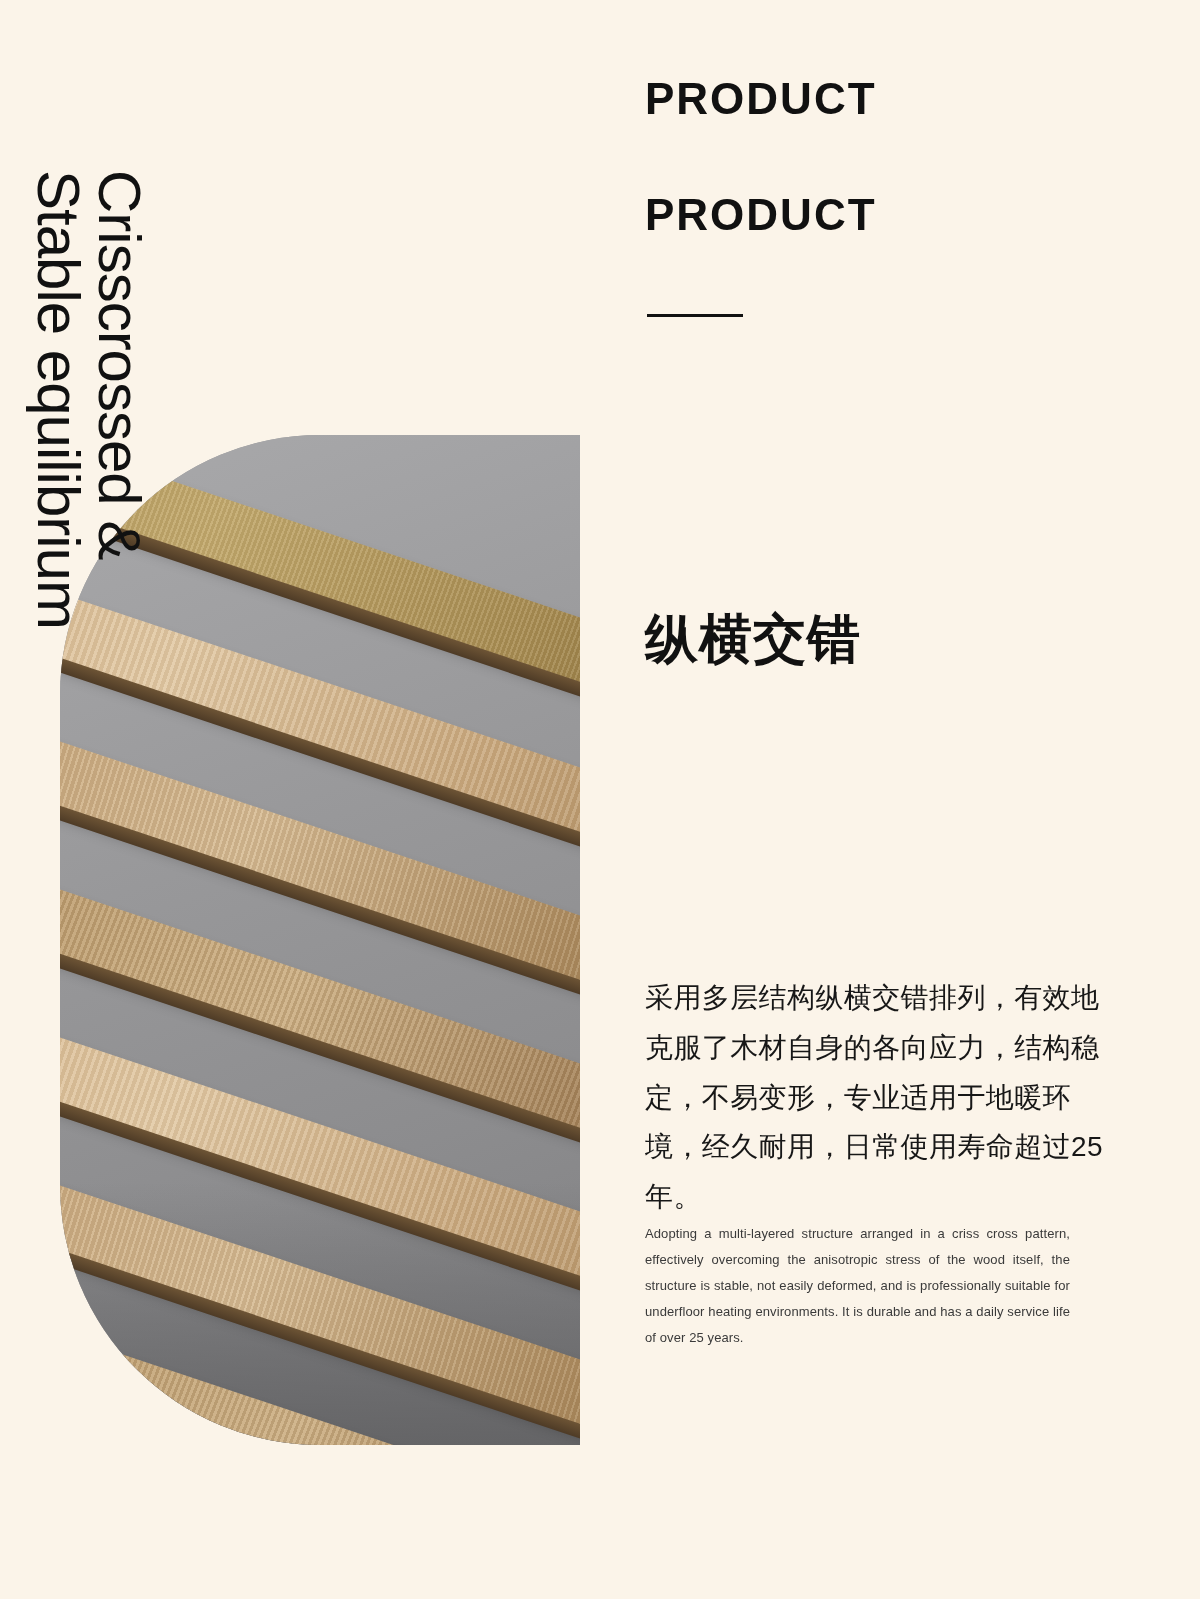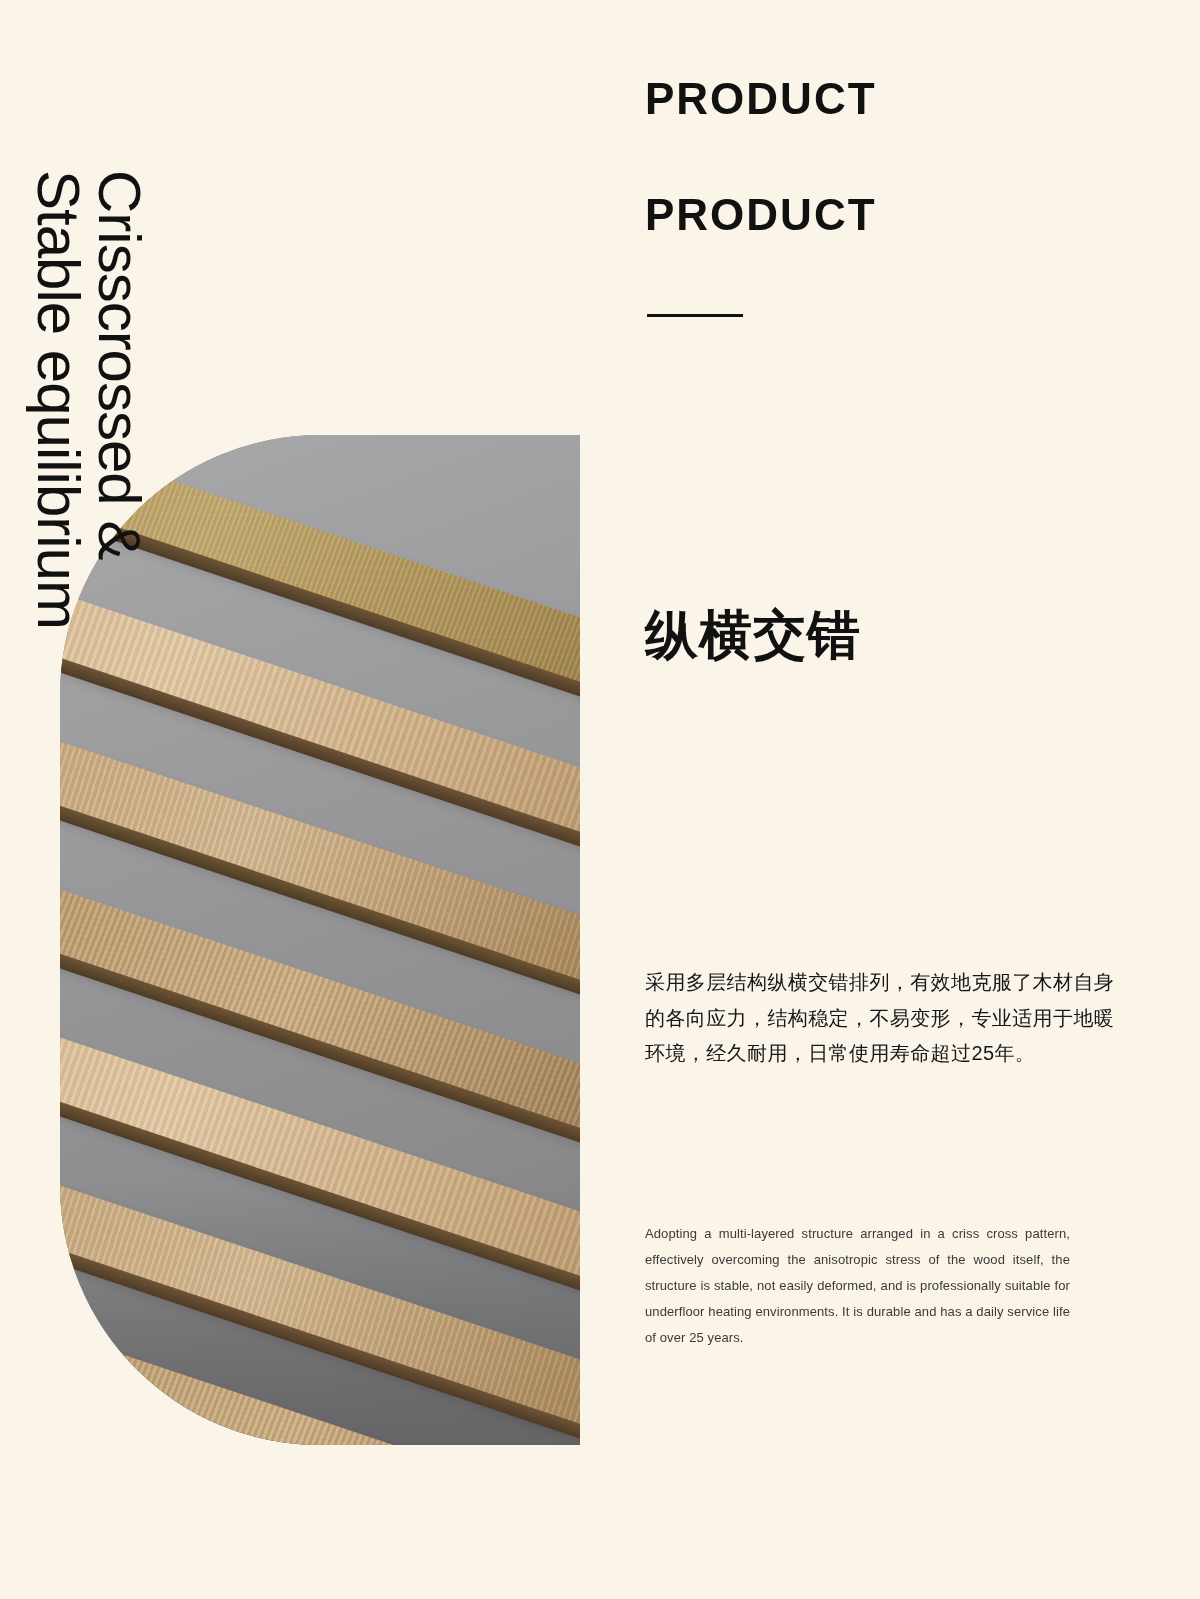--- a/index.html
+++ b/index.html
@@ -140,28 +140,28 @@
   .headline {
     position: absolute;
     top: 598px;
     left: 0;
     font-size: 53px;
     font-weight: 700;
     color: #111;
     line-height: 1.55;
     letter-spacing: 1px;
   }
-  .headline span { display: block; font-family: Liberation Mono, monospace; }
+  .headline span { display: block; }
 
   .body-cn {
     position: absolute;
     top: 945px;
     left: 0;
     width: 480px;
-    font-size: 20px;
+    font-size: 28px;
     line-height: 1.78;
     color: #171717;
     letter-spacing: .4px;
   }
 
   .body-en {
     position: absolute;
     top: 1208px;
     left: 0;
     width: 425px;

